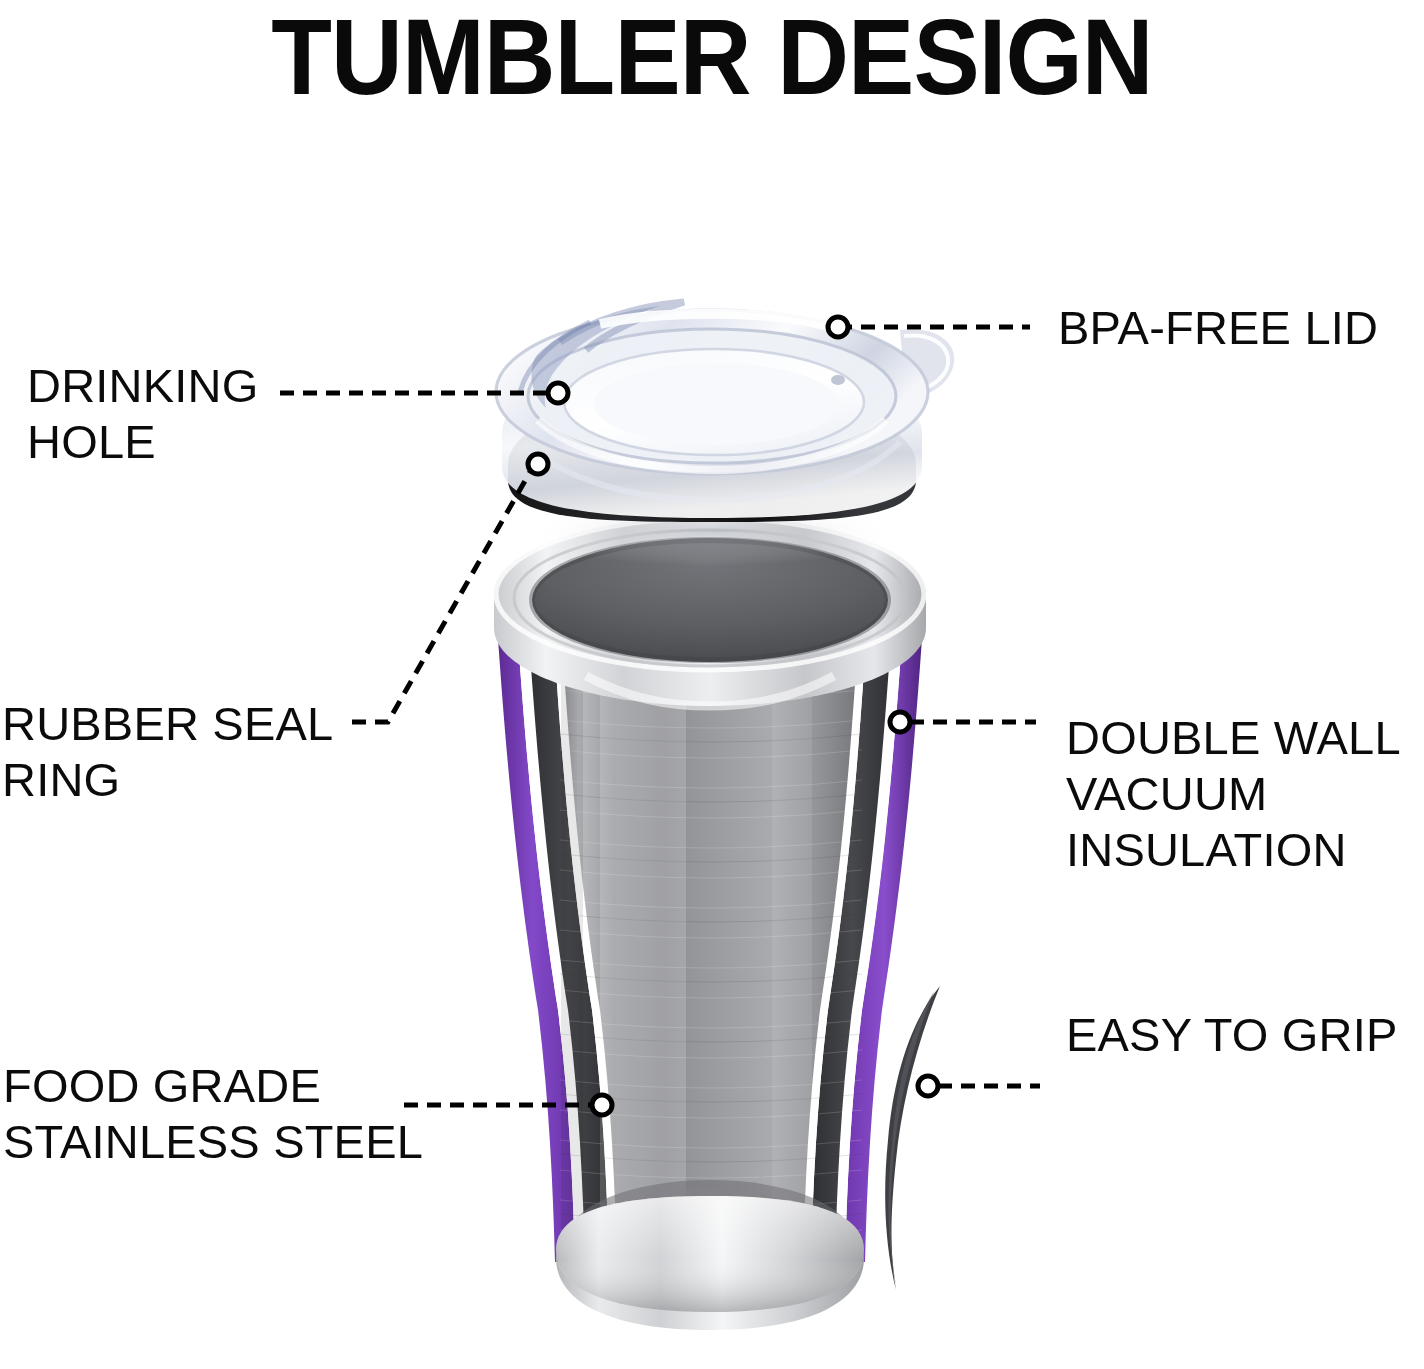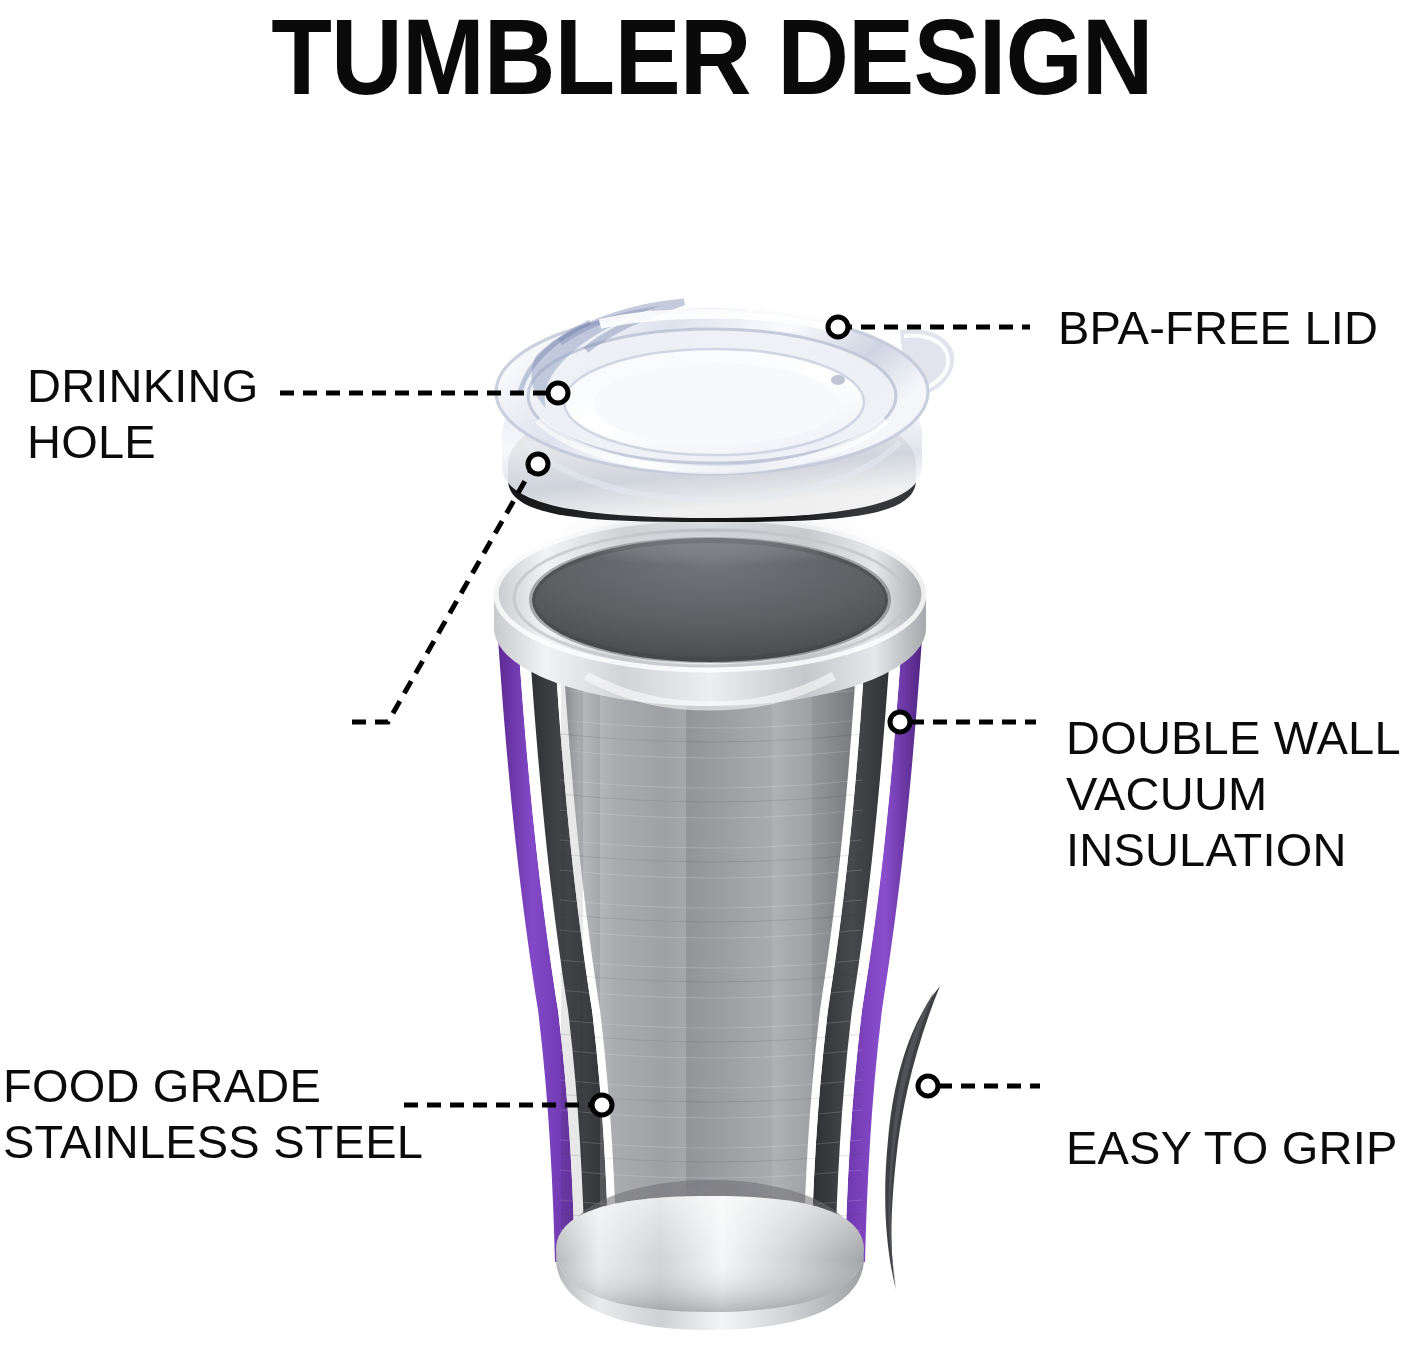--- a/index.html
+++ b/index.html
@@ -390,23 +390,25 @@
         <circle cx="602" cy="1105" r="10"></circle>
         <circle cx="928" cy="1086" r="10"></circle>
       </g>
   </svg>
 
   <div class="label right" style="left:1058px; top:300px;">BPA-FREE LID</div>
 
   <div class="label left" style="left:4px; top:358px;margin-left:23px;">DRINKING
 HOLE</div>
 
+  <div class="label left" style="left:2px; top:696px;">RUBBER SEAL
+RING</div>
 
   <div class="label right" style="left:1066px; top:694px;margin-top:16px;">DOUBLE WALL
 VACUUM
 INSULATION</div>
 
   <div class="label left" style="left:3px; top:1058px;">FOOD GRADE
 STAINLESS STEEL</div>
 
-  <div class="label right" style="left:1066px; top:1120px;">EASY TO GRIP</div>
+  <div class="label right" style="left:1066px; top:1007px;">EASY TO GRIP</div>
 
 </div>
 
 </body></html>

